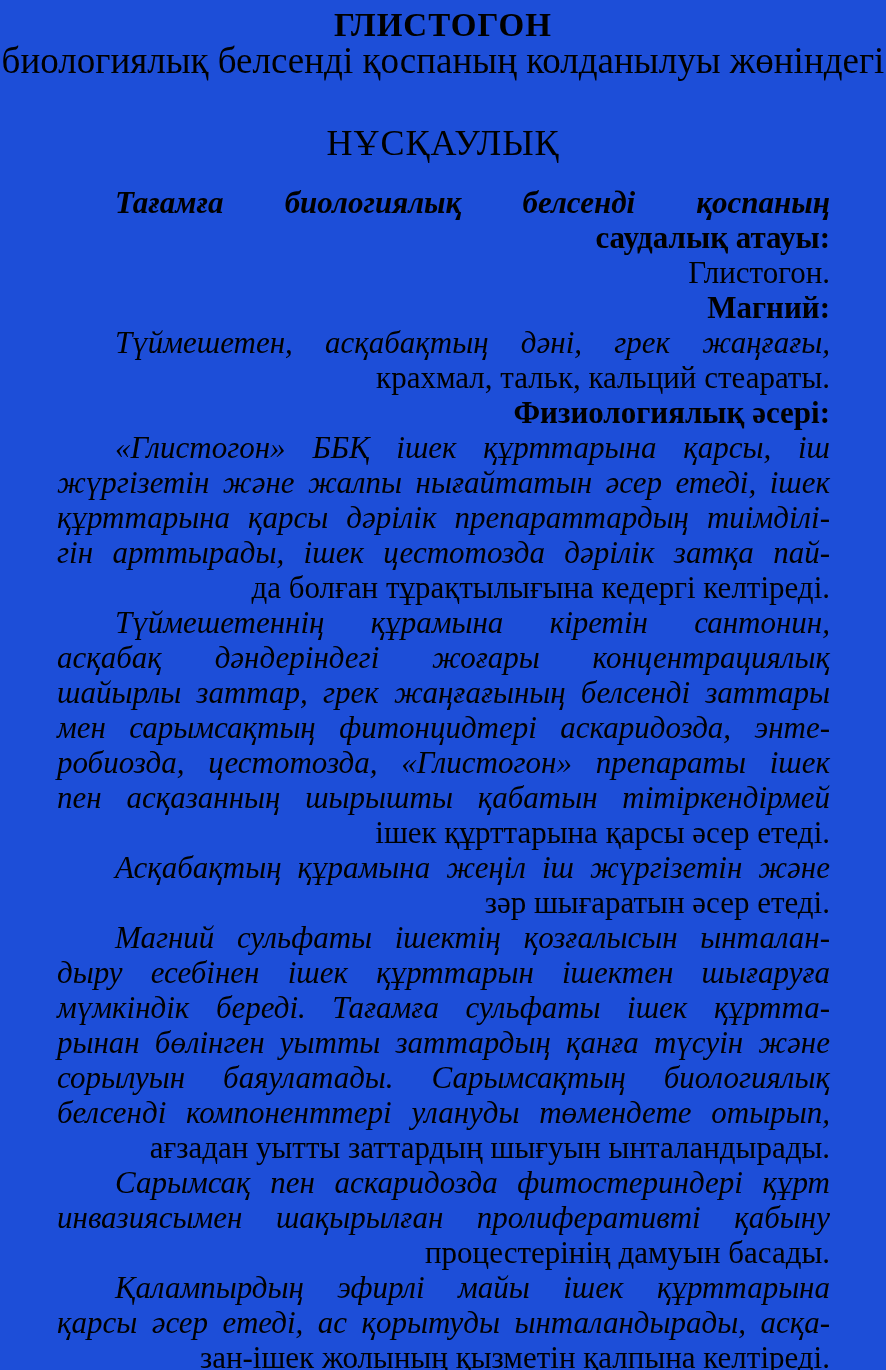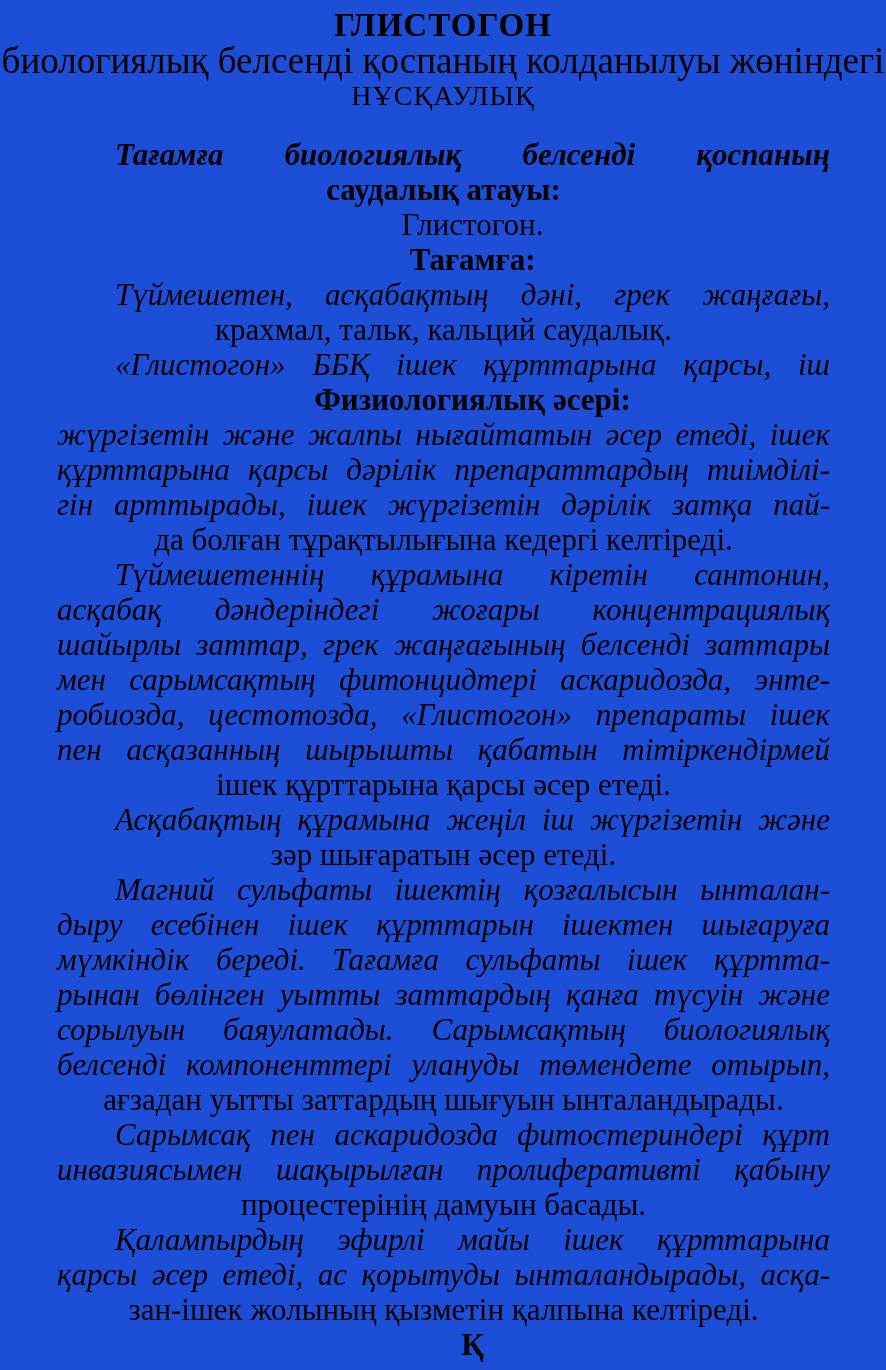--- a/index.html
+++ b/index.html
@@ -24,31 +24,32 @@
   }
   .doc-header .title {
     font-weight: bold;
     font-size: 33px;
     letter-spacing: 1px;
   }
   .doc-header .subtitle {
     font-size: 37px;
   }
   .doc-header .doctype {
-    font-size: 28px;
+    font-size: 36px;
     letter-spacing: 1px;
+    margin-top: 48px;
   }
   .body-text {
     margin-top: 24px;
     padding: 0 56px 0 57px;
     font-size: 31px;
     line-height: 35px;
   }
   .line {
-    text-align: center;
+    text-align: right;
     white-space: normal;
   }
   .line.just {
     text-align: justify;
     text-align-last: justify;
     font-style: italic;
   }
   .line.ind {
     text-indent: 58px;
   }
@@ -62,28 +63,28 @@
 <div class="page">
   <div class="doc-header">
     <div class="title">ГЛИСТОГОН</div>
     <div class="subtitle">биологиялық белсенді қоспаның колданылуы жөніндегі</div>
     <div class="doctype">НҰСҚАУЛЫҚ</div>
   </div>
   <div class="body-text">
       <div class="line b ind just">Тағамға биологиялық белсенді қоспаның</div>
       <div class="line b">саудалық атауы:</div>
       <div class="line ind">Глистогон.</div>
-      <div class="line b ind">Тағамға:</div>
+      <div class="line b ind">Магний:</div>
       <div class="line ind just">Түймешетен, асқабақтың дәні, грек жаңғағы,</div>
-      <div class="line">крахмал, тальк, кальций саудалық.</div>
+      <div class="line">крахмал, тальк, кальций стеараты.</div>
+      <div class="line b ind">Физиологиялық әсері:</div>
       <div class="line ind just">«Глистогон» ББҚ ішек құрттарына қарсы, іш</div>
-      <div class="line b ind">Физиологиялық әсері:</div>
       <div class="line just">жүргізетін және жалпы нығайтатын әсер етеді, ішек</div>
       <div class="line just">құрттарына қарсы дәрілік препараттардың тиімділі-</div>
-      <div class="line just">гін арттырады, ішек жүргізетін дәрілік затқа пай-</div>
+      <div class="line just">гін арттырады, ішек цестотозда дәрілік затқа пай-</div>
       <div class="line">да болған тұрақтылығына кедергі келтіреді.</div>
       <div class="line ind just">Түймешетеннің құрамына кіретін сантонин,</div>
       <div class="line just">асқабақ дәндеріндегі жоғары концентрациялық</div>
       <div class="line just">шайырлы заттар, грек жаңғағының белсенді заттары</div>
       <div class="line just">мен сарымсақтың фитонцидтері аскаридозда, энте-</div>
       <div class="line just">робиозда, цестотозда, «Глистогон» препараты ішек</div>
       <div class="line just">пен асқазанның шырышты қабатын тітіркендірмей</div>
       <div class="line">ішек құрттарына қарсы әсер етеді.</div>
       <div class="line ind just">Асқабақтың құрамына жеңіл іш жүргізетін және</div>
       <div class="line">зәр шығаратын әсер етеді.</div>

